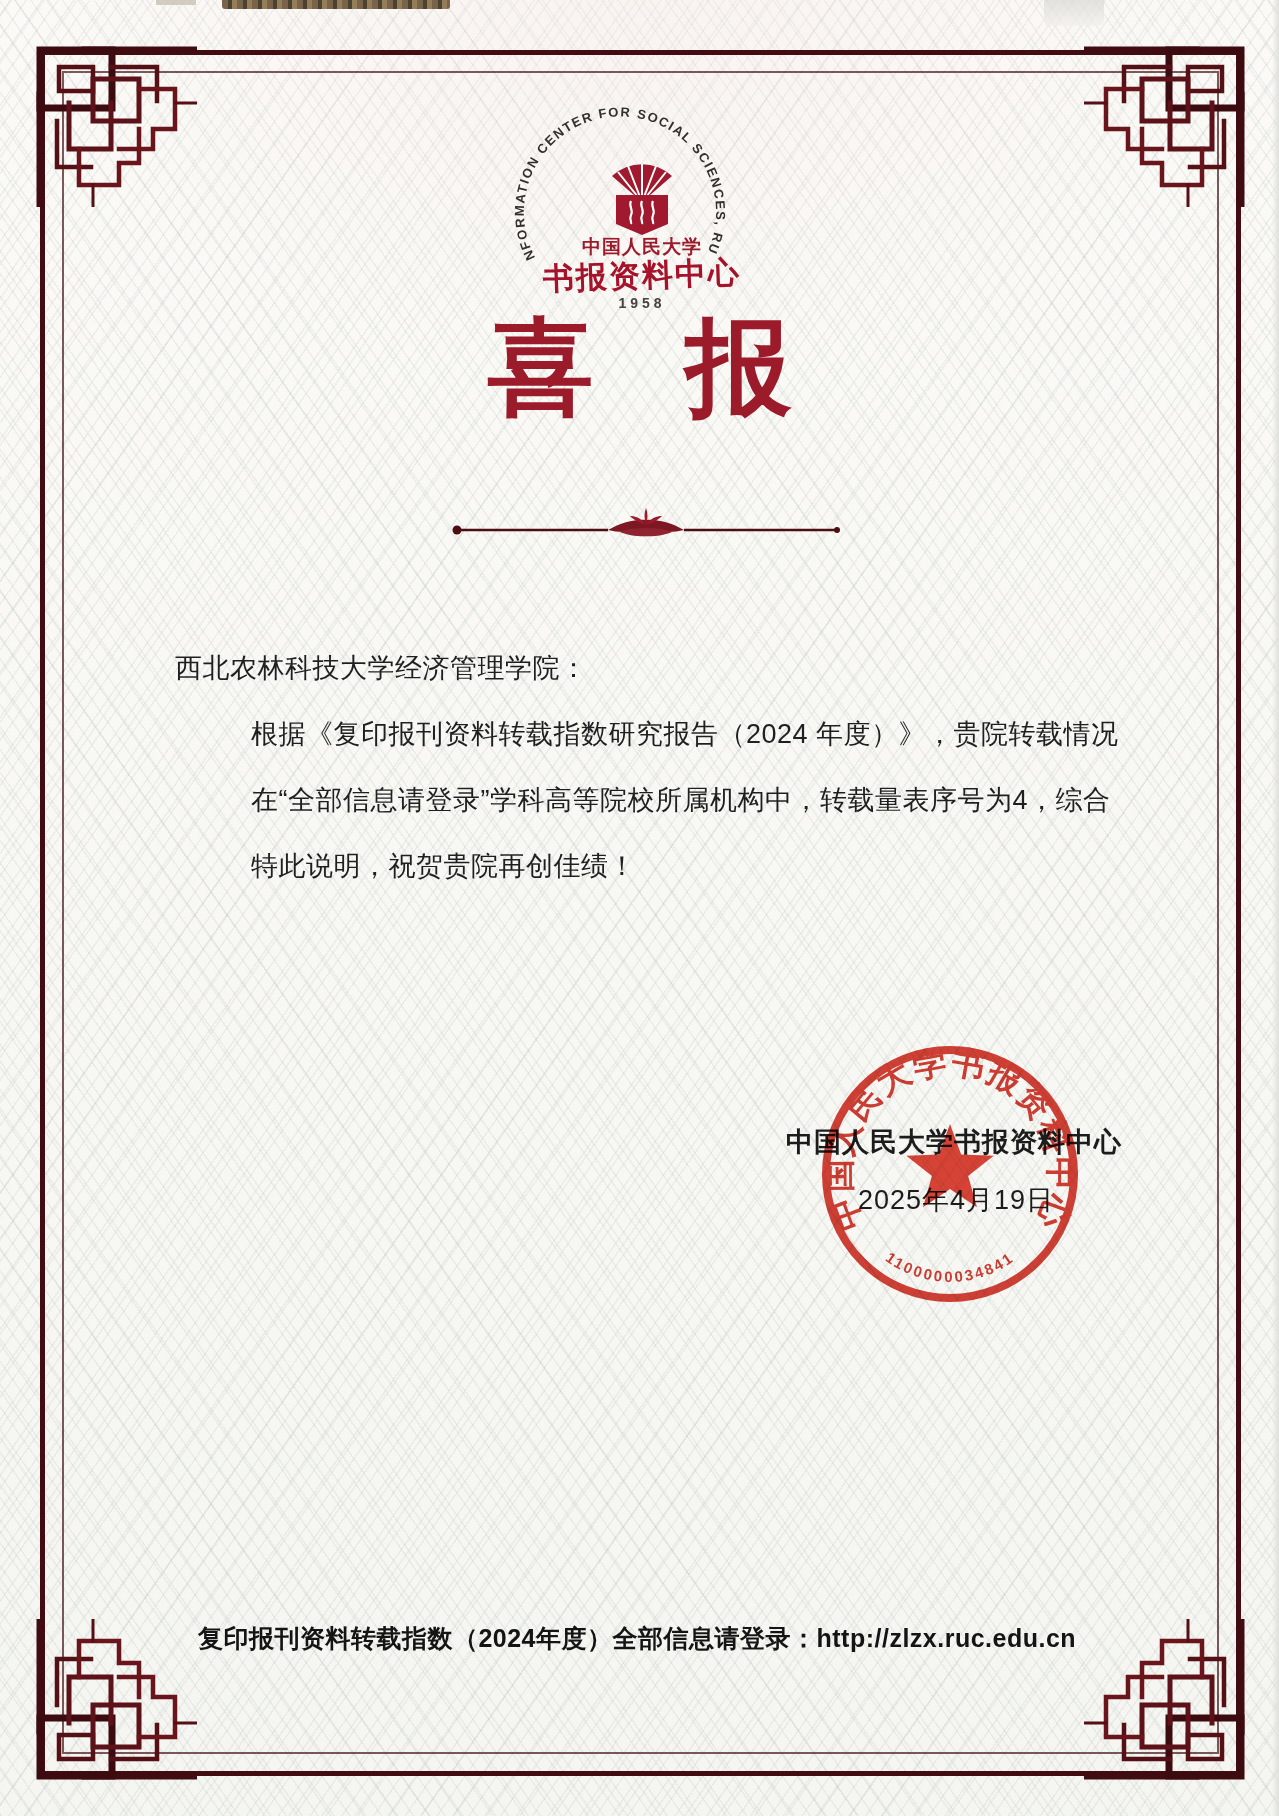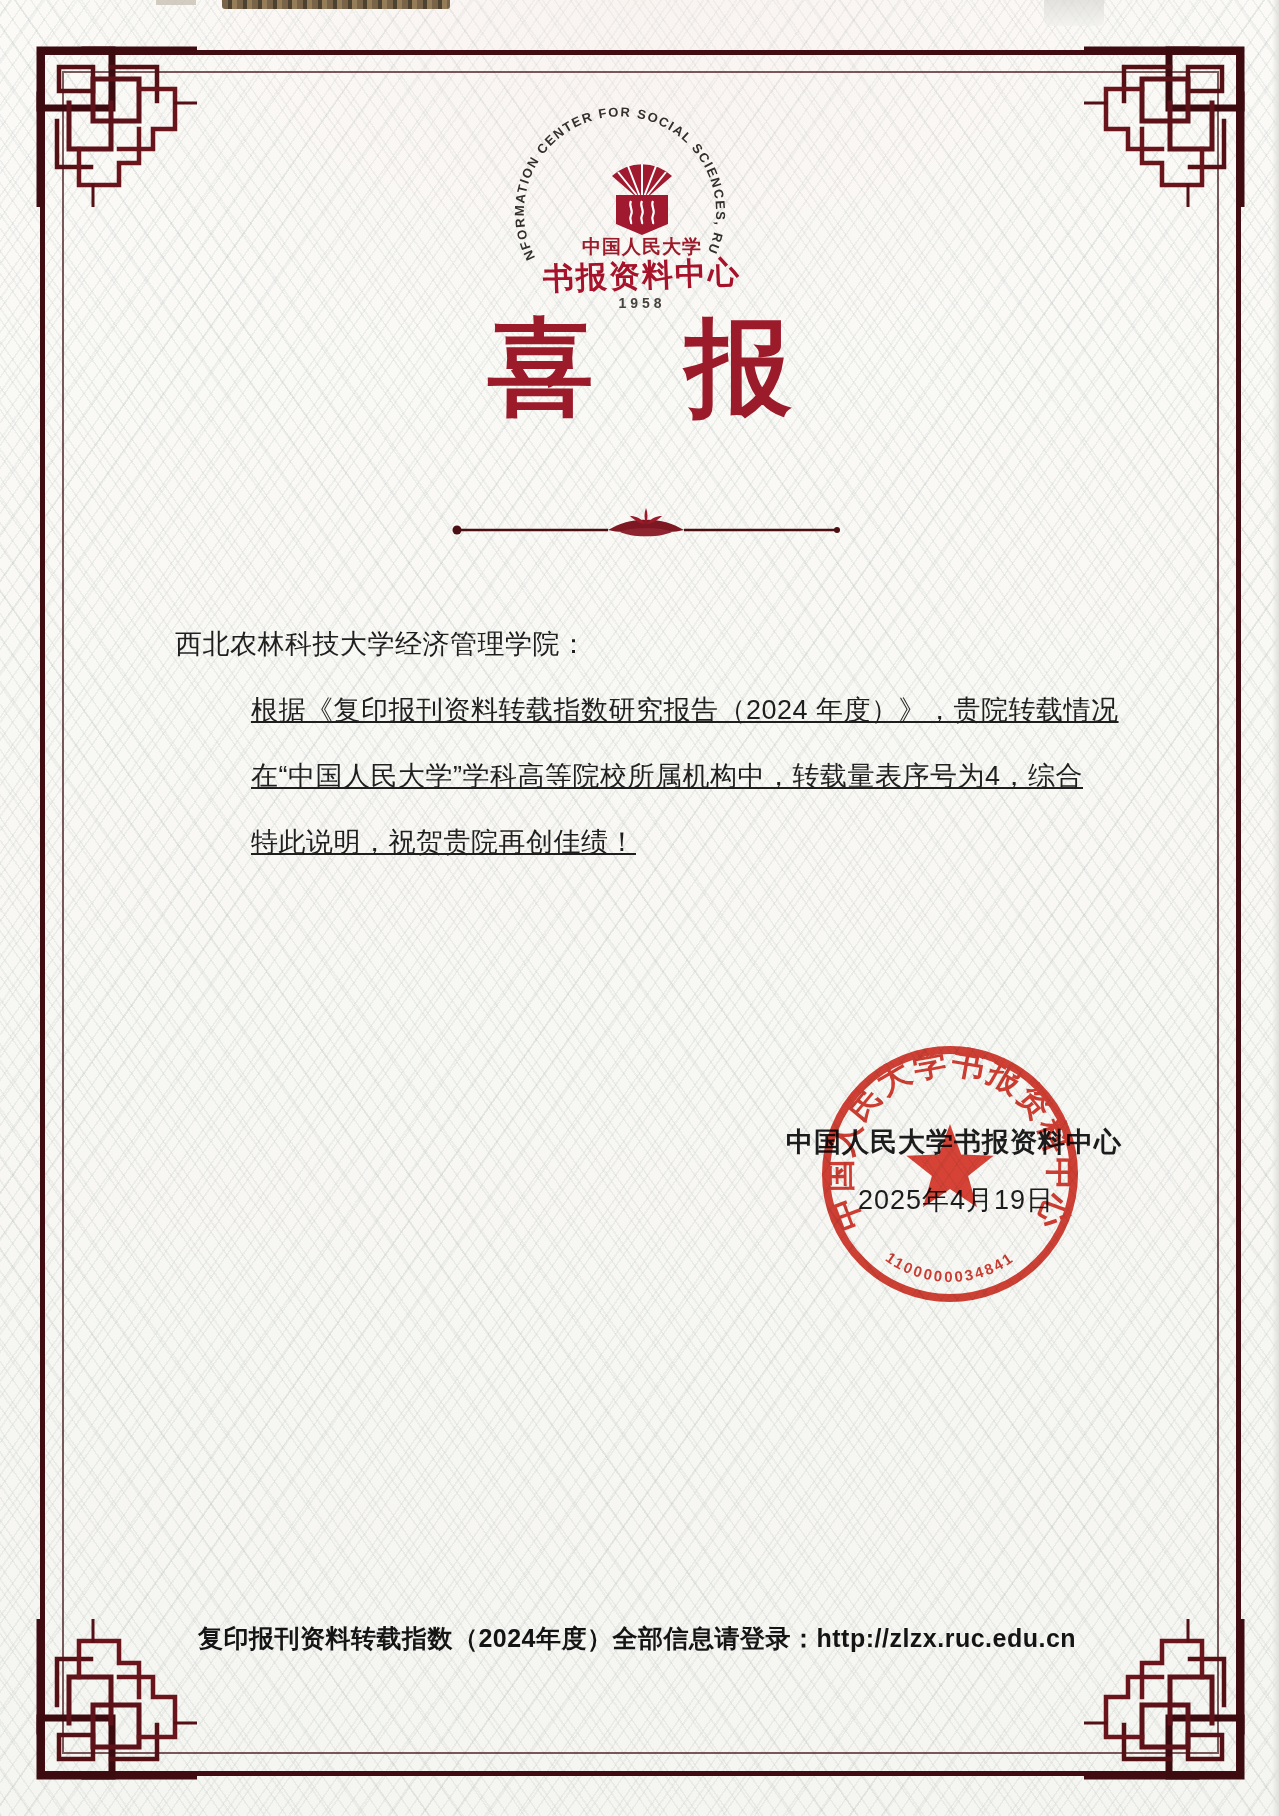--- a/index.html
+++ b/index.html
@@ -41,25 +41,25 @@
   
   .logo{position:absolute;left:502px;top:100px;width:250px;height:232px;}
   
   .title{position:absolute;left:0;top:308px;width:1279px;text-align:center;
     color:#9c1b2b;font-size:106px;font-weight:800;line-height:120px;
     font-family:"DejaVu Sans","Liberation Sans",sans-serif;}
   .title .ch{display:inline-block;margin:0 46px;letter-spacing:0;}
   
   .divider{position:absolute;left:450px;top:506px;width:392px;height:40px;}
   
-  .body-text{position:absolute;left:175px;top:614px;width:938px;
+  .body-text{position:absolute;left:175px;top:638px;width:938px;
     font-size:27px;font-weight:500;color:#1f1f1f;line-height:60px;
     letter-spacing:0.5px;}
   .body-text .line{white-space:nowrap;}
-  .body-text .indent{padding-left:76px;margin-top:6px;text-decoration:underline;}
+  .body-text .indent{padding-left:76px;margin-top:6px;}
   
   .sig-org{position:absolute;left:786px;top:1124px;font-size:27px;font-weight:600;
     color:#1c1c1c;letter-spacing:1px;white-space:nowrap;}
   .sig-date{position:absolute;left:858px;top:1182px;font-size:27px;font-weight:400;
     color:#1c1c1c;letter-spacing:1px;white-space:nowrap;}
   .seal{position:absolute;left:816px;top:1040px;width:268px;height:268px;
     opacity:.88;mix-blend-mode:multiply;}
   
   .footer{position:absolute;left:16px;top:1622px;width:1242px;text-align:center;
     font-size:25px;font-weight:700;color:#141414;letter-spacing:0.5px;}
@@ -177,21 +177,21 @@
     <path d="M170,26 C181,31 202,32 213,27 C203,21 181,21 170,26 Z" fill="#8d2430"></path>
     <path d="M222,26 C211,31 190,32 179,27 C189,21 211,21 222,26 Z" fill="#8d2430"></path>
     <path d="M196,18 C194,12 194,7 196,2 C198,7 198,12 196,18 Z" fill="#9c1b2b"></path>
     <path d="M196,18 C190,12 186,10 180,10 C185,15 191,18 196,18 Z" fill="#9c1b2b"></path>
     <path d="M196,18 C202,12 206,10 212,10 C207,15 201,18 196,18 Z" fill="#9c1b2b"></path>
   </svg>
 
   <div class="body-text">
     <div class="line">西北农林科技大学经济管理学院：</div>
     <div class="line indent">根据《复印报刊资料转载指数研究报告（2024 年度）》，贵院转载情况</div>
-    <div class="line indent">在“中国人民大学”学科高等院校所属机构中，转载量表序号为4，综合</div>
+    <div class="line indent">在“全部信息请登录”学科高等院校所属机构中，转载量表序号为4，综合</div>
     <div class="line indent">特此说明，祝贺贵院再创佳绩！</div>
   </div>
 
   <div class="sig-org">中国人民大学书报资料中心</div>
   <div class="sig-date">2025年4月19日</div>
 
   <svg class="seal" viewBox="0 0 268 268">
     <defs>
       <path id="sealRing" d="M52,191 A100,100 0 1 1 216,191" fill="none"></path>
       <path id="sealSerial" d="M65,217 A108,108 0 0 0 203,217" fill="none"></path>

